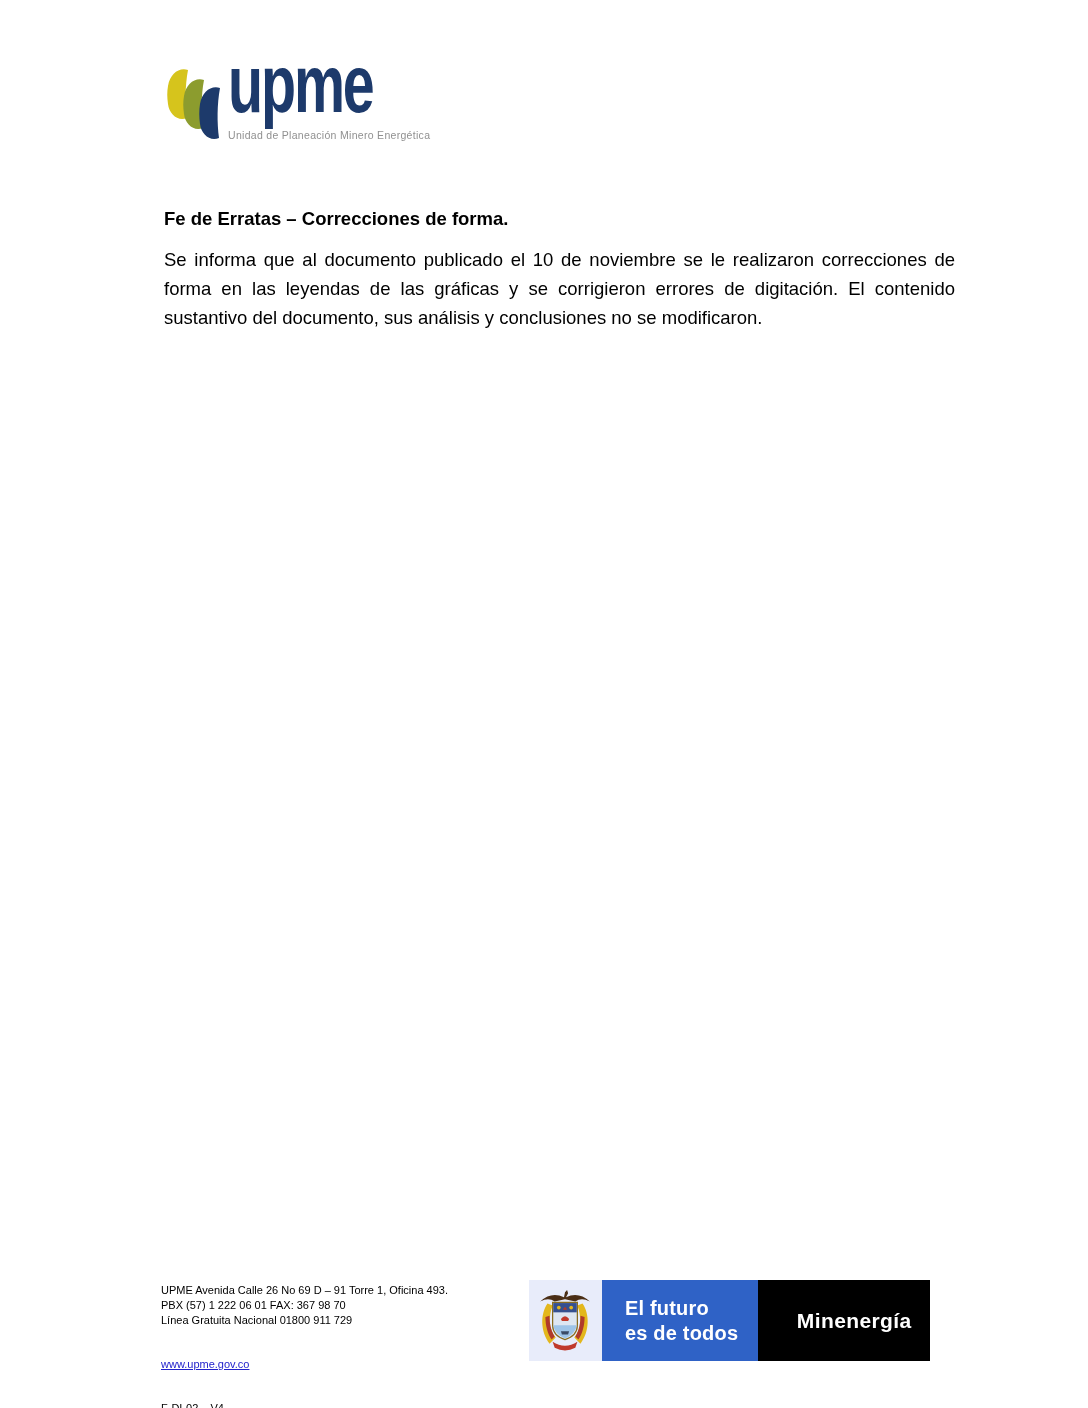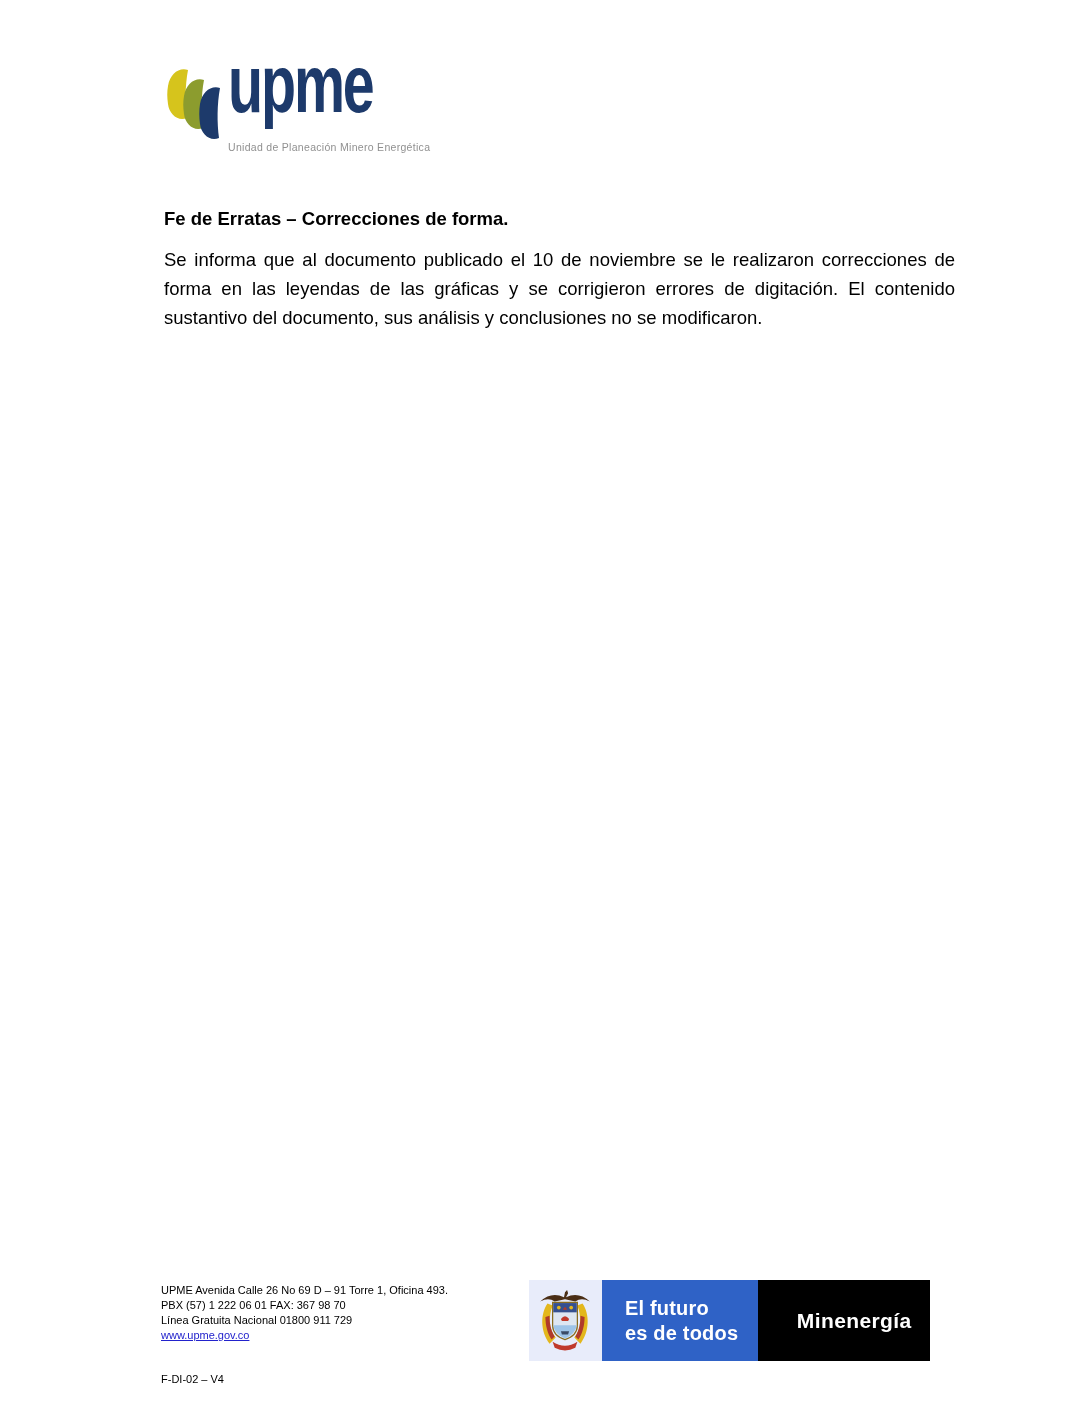--- a/index.html
+++ b/index.html
@@ -20,21 +20,21 @@
     font-size: 82px;
     font-weight: bold;
     line-height: 88px;
     letter-spacing: -3px;
     color: #1d3a6b;
     transform: scaleX(0.70);
     transform-origin: left top;
     white-space: nowrap;
   }
   .tagline {
-    margin-top: 13px;
+    margin-top: 1px;
     font-size: 10.5px;
     color: #909090;
     letter-spacing: 0.3px;
     white-space: nowrap;
   }
 
   
   .heading {
     position: absolute;
     left: 152px; top: 196px;
@@ -55,21 +55,21 @@
   }
 
   
   .footer-left {
     position: absolute;
     left: 161px; top: 1283px;
     font-size: 11px;
     line-height: 15px;
     color: #000000;
   }
-  .website-link { color: #2222cc; text-decoration: underline; display: inline-block; }
+  .website-link { color: #2222cc; text-decoration: underline; display: inline-block; margin-top: 29px; }
   .form-code { margin-top: 29px; }
 
   .gov-banner {
     position: absolute;
     left: 529px; top: 1280px;
     width: 401px; height: 81px;
     display: flex;
   }
   .banner-emblem {
     width: 77px; height: 100%;

